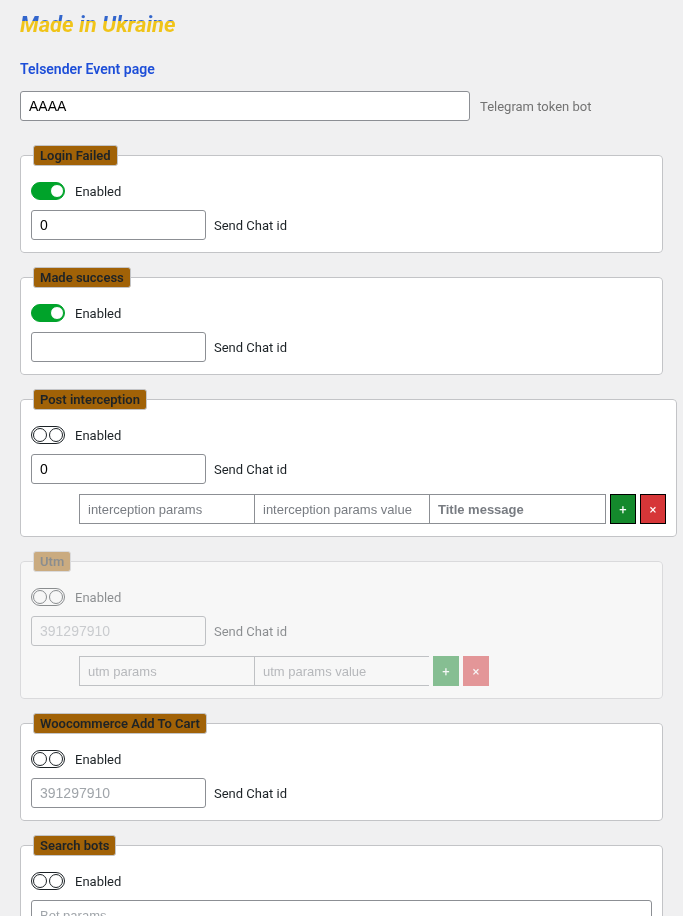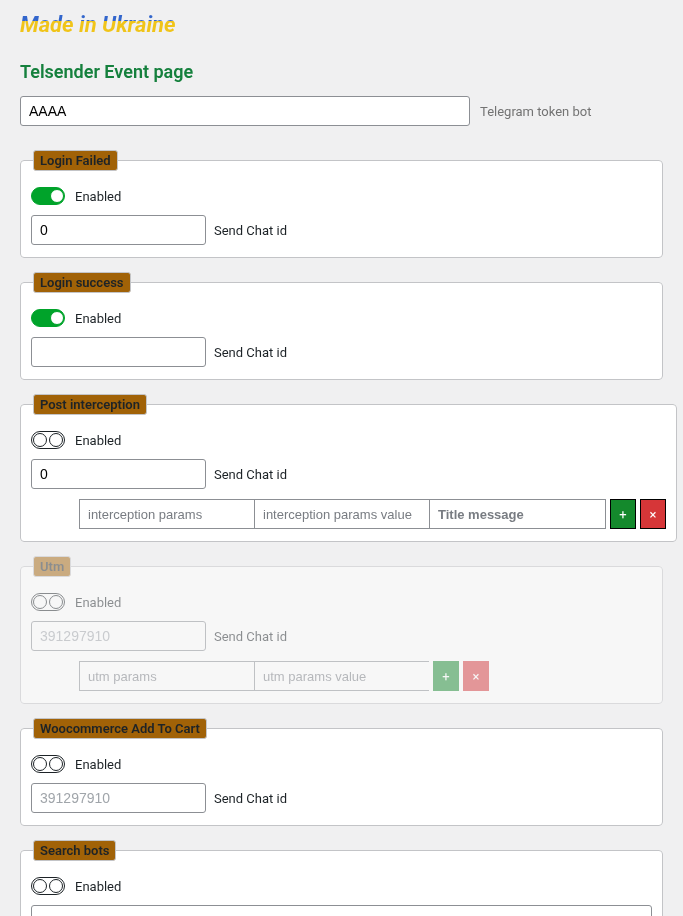--- a/index.html
+++ b/index.html
@@ -16,24 +16,24 @@
       font-style: italic;
       color: #3366cc;
       padding: 12px 0 6px 0;
       display: inline-block;
       background: linear-gradient(to bottom, #3366cc 50%, #f0c419 50%);
       -webkit-background-clip: text;
       background-clip: text;
       color: transparent;
     }
     .page-title {
-      font-size: 18px;
+      font-size: 14px;
       font-weight: 600;
       margin: 18px 0 14px 0;
-      color: #15803d;
+      color: #1d4ed8;
     }
     .token-row {
       display: flex;
       align-items: center;
       gap: 10px;
       margin-bottom: 24px;
     }
     .token-input {
       width: 450px;
       height: 30px;
@@ -200,21 +200,21 @@
     <span class="enabled-label">Enabled</span>
   </div>
   <div class="chatid-row">
     <input class="chatid-input" type="text" value="0" style="">
     <span class="chatid-label">Send Chat id</span>
   </div>
 </fieldset>
 
 
 <fieldset>
-  <legend>Login success</legend>
+  <legend>Made success</legend>
   <div class="enabled-row">
     <div class="toggle on">
         <div class="knob"></div>
       </div>
     <span class="enabled-label">Enabled</span>
   </div>
   <div class="chatid-row">
     <input class="chatid-input" type="text" value="" style="">
     <span class="chatid-label">Send Chat id</span>
   </div>

